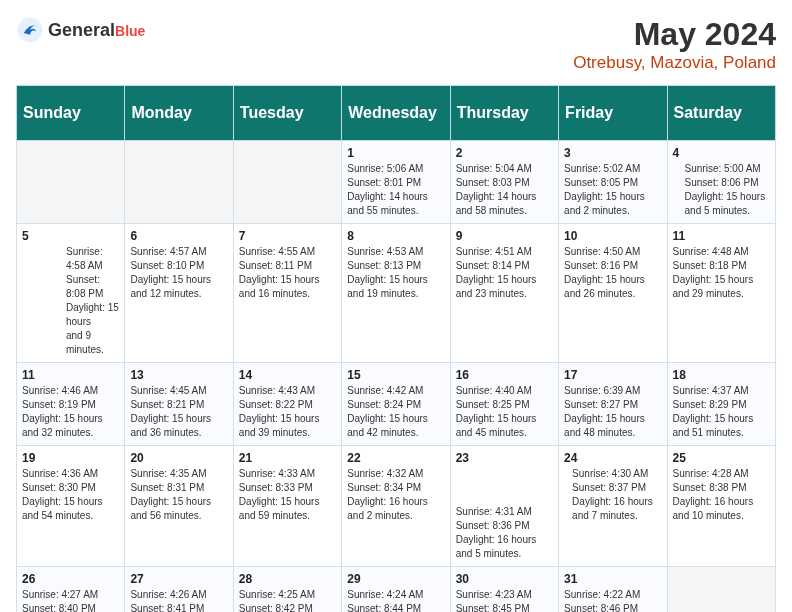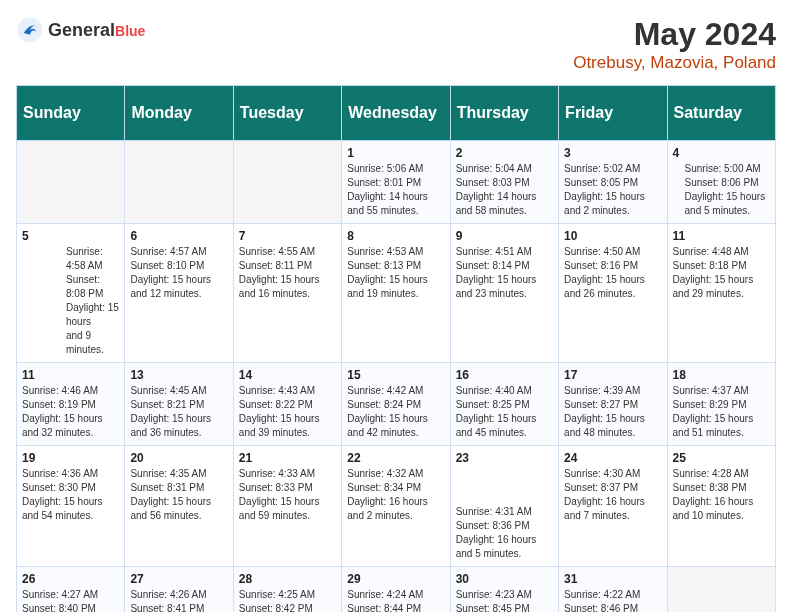--- a/index.html
+++ b/index.html
@@ -232,21 +232,21 @@
         </td>
         <td>
           <span class="day-num">16</span>
           <div class="day-info" style="white-space: pre-line;">Sunrise: 4:40 AM
 Sunset: 8:25 PM
 Daylight: 15 hours
 and 45 minutes.</div>
         </td>
         <td>
           <span class="day-num">17</span>
-          <div class="day-info" style="white-space: pre-line;">Sunrise: 4:39 AM
+          <div class="day-info" style="white-space: pre-line;">Sunrise: 6:39 AM
 Sunset: 8:27 PM
 Daylight: 15 hours
 and 48 minutes.</div>
         </td>
         <td>
           <span class="day-num">18</span>
           <div class="day-info" style="white-space: pre-line;">Sunrise: 4:37 AM
 Sunset: 8:29 PM
 Daylight: 15 hours
 and 51 minutes.</div>
@@ -283,21 +283,21 @@
         </td>
         <td>
           <span class="day-num">23</span>
           <div class="day-info" style="white-space: pre-line; margin-top: 40px;">Sunrise: 4:31 AM
 Sunset: 8:36 PM
 Daylight: 16 hours
 and 5 minutes.</div>
         </td>
         <td>
           <span class="day-num">24</span>
-          <div class="day-info" style="white-space: pre-line;">Sunrise: 4:30 AM
+          <div class="day-info" style="white-space: pre-line; margin-left: 8px;">Sunrise: 4:30 AM
 Sunset: 8:37 PM
 Daylight: 16 hours
 and 7 minutes.</div>
         </td>
         <td>
           <span class="day-num">25</span>
           <div class="day-info" style="white-space: pre-line;">Sunrise: 4:28 AM
 Sunset: 8:38 PM
 Daylight: 16 hours
 and 10 minutes.</div>

